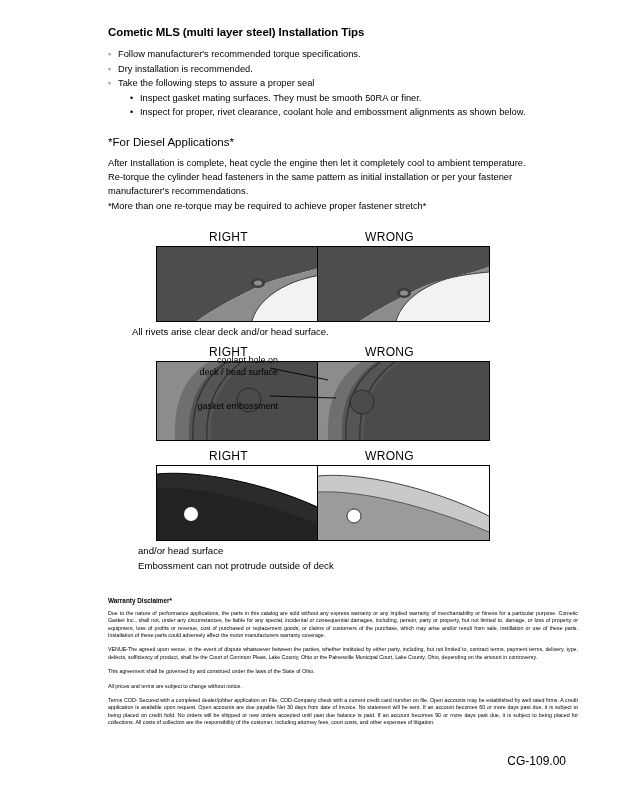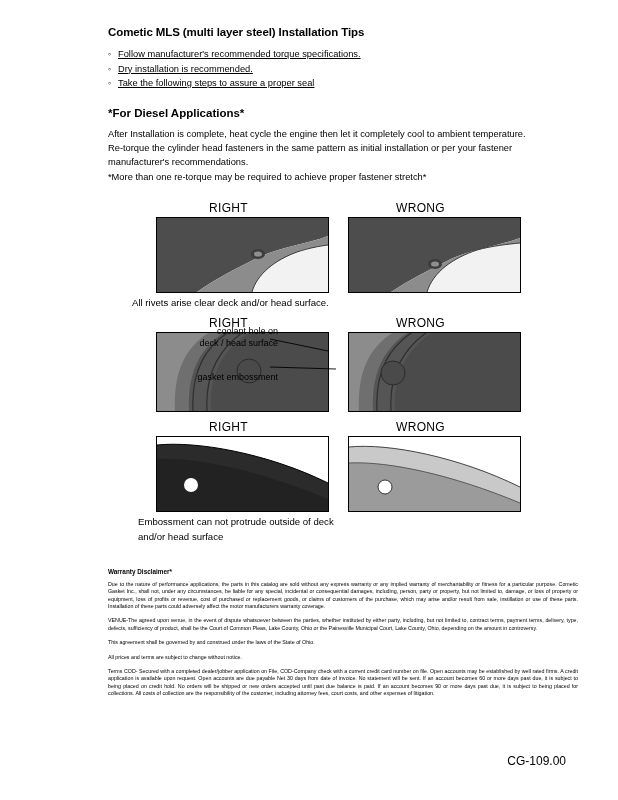--- a/index.html
+++ b/index.html
@@ -25,21 +25,20 @@
   h1.title {
     font-size: 11.5px;
     font-weight: bold;
     margin: 0 0 9px 68px;
     letter-spacing: -0.1px;
   }
   ul.bullets {
     list-style: none;
     margin: 0 0 16px 68px;
     padding: 0;
-    text-decoration: underline;
   }
   ul.bullets > li {
     font-size: 9.3px;
     line-height: 14.5px;
     position: relative;
     padding-left: 10px;
   }
   ul.bullets > li::before {
     content: "\25E6";
     position: absolute;
@@ -60,21 +59,21 @@
   }
   ul.sub > li::before {
     content: "\2022";
     position: absolute;
     left: 0;
     top: 0;
     font-size: 9px;
   }
   h2.subtitle {
     font-size: 11.5px;
-    font-weight: bold;
+    font-weight: normal;
     margin: 16px 0 8px 68px;
   }
   p.para {
     font-size: 9.3px;
     line-height: 14.3px;
     margin: 0 40px 0 68px;
   }
   p.spaced {
     margin-top: 1px;
   }
@@ -83,21 +82,20 @@
     margin-top: 16px;
     position: relative;
   }
   .fig-row {
     display: flex;
     justify-content: center;
     gap: 16px;
   }
   .fig-col {
     width: 145px;
-    margin-left: 31px;
   }
   .fig-label {
     text-align: center;
     font-size: 12px;
     letter-spacing: 0.3px;
     margin-bottom: 2px;
   }
   .fig-box {
     width: 171px;
     height: 74px;
@@ -161,20 +159,24 @@
 
 <div class="page">
 
   <h1 class="title">Cometic MLS (multi layer steel) Installation Tips</h1>
 
   <ul class="bullets">
     <li>Follow manufacturer's recommended torque specifications.</li>
     <li>Dry installation is recommended.</li>
     <li>
       <span>Take the following steps to assure a proper seal</span>
+      <ul class="sub">
+        <li>Inspect gasket mating surfaces.  They must be smooth 50RA or finer.</li>
+        <li>Inspect for proper, rivet clearance, coolant hole and embossment alignments as shown below.</li>
+      </ul>
     </li>
   </ul>
 
   <h2 class="subtitle">*For Diesel Applications*</h2>
 
   <p class="para spaced">After Installation is complete, heat cycle the engine then let it completely cool to ambient temperature. Re-torque the cylinder head fasteners in the same pattern as initial installation or per your fastener manufacturer's recommendations.</p>
   <p class="para spaced">*More than one re-torque may be required to achieve proper fastener stretch*</p>
 
   <div class="figures">
 
@@ -278,22 +280,22 @@
             <path d="M0 10 C40 6 110 20 171 50 V74 H0 Z" fill="#c9c9c9"></path>
             <path d="M0 10 C40 6 110 20 171 50" fill="none" stroke="#444" stroke-width="1"></path>
             <path d="M0 26 C40 24 104 38 171 66 V74 H0 Z" fill="#9b9b9b"></path>
             <path d="M0 26 C40 24 104 38 171 66" fill="none" stroke="#444" stroke-width="0.8"></path>
             <circle cx="36" cy="50" r="7" fill="#ffffff" stroke="#333" stroke-width="1"></circle>
           </svg>
         </div>
       </div>
     </div>
     <div class="caption-wrap">
+      <div class="caption cap-indent">and/or head surface</div>
       <div class="caption cap-indent">Embossment can not protrude outside of deck</div>
-      <div class="caption cap-indent">and/or head surface</div>
     </div>
   </div>
 
   <div class="warranty">
     <h3>Warranty Disclaimer*</h3>
     <p>Due to the nature of performance applications, the parts in this catalog are sold without any express warranty or any implied warranty of merchantability or fitness for a particular purpose.  Cometic Gasket Inc., shall not, under any circumstances, be liable for any special, incidental or consequential damages, including, person, party or property, but not limited to, damage, or loss of property or equipment, loss of profits or revenue, cost of purchased or replacement goods, or claims of customers of the purchase, which may arise and/or result from sale, instillation or use of these parts.  Installation of these parts could adversely affect the motor manufacturers warranty coverage.</p>
     <p>VENUE-The agreed upon venue, in the event of dispute whatsoever between the parties, whether instituted by either party, including, but not limited to, contract terms, payment terms, delivery, type, defects, sufficiency of product, shall be the Court of Common Pleas, Lake County, Ohio or the Painesville Municipal Court, Lake County, Ohio, depending on the amount in controversy.</p>
     <p>This agreement shall be governed by and construed under the laws of the State of Ohio.</p>
     <p>All prices and terms are subject to change without notice.</p>
     <p>Terms COD- Secured with a completed dealer/jobber application on File, COD-Company check with a current credit card number on file.  Open accounts may be established by well rated firms.  A credit application is available upon request.  Open accounts are due payable Net 30 days from date of invoice.  No statement will be sent.  If an account becomes 60 or more days past due, it is subject to being placed on credit hold.  No orders will be shipped or new orders accepted until past due balance is paid.  If an account becomes 90 or more days past due, it is subject to being placed for collections.  All costs of collection are the responsibility of the customer, including attorney fees, court costs, and other expenses of litigation.</p>

